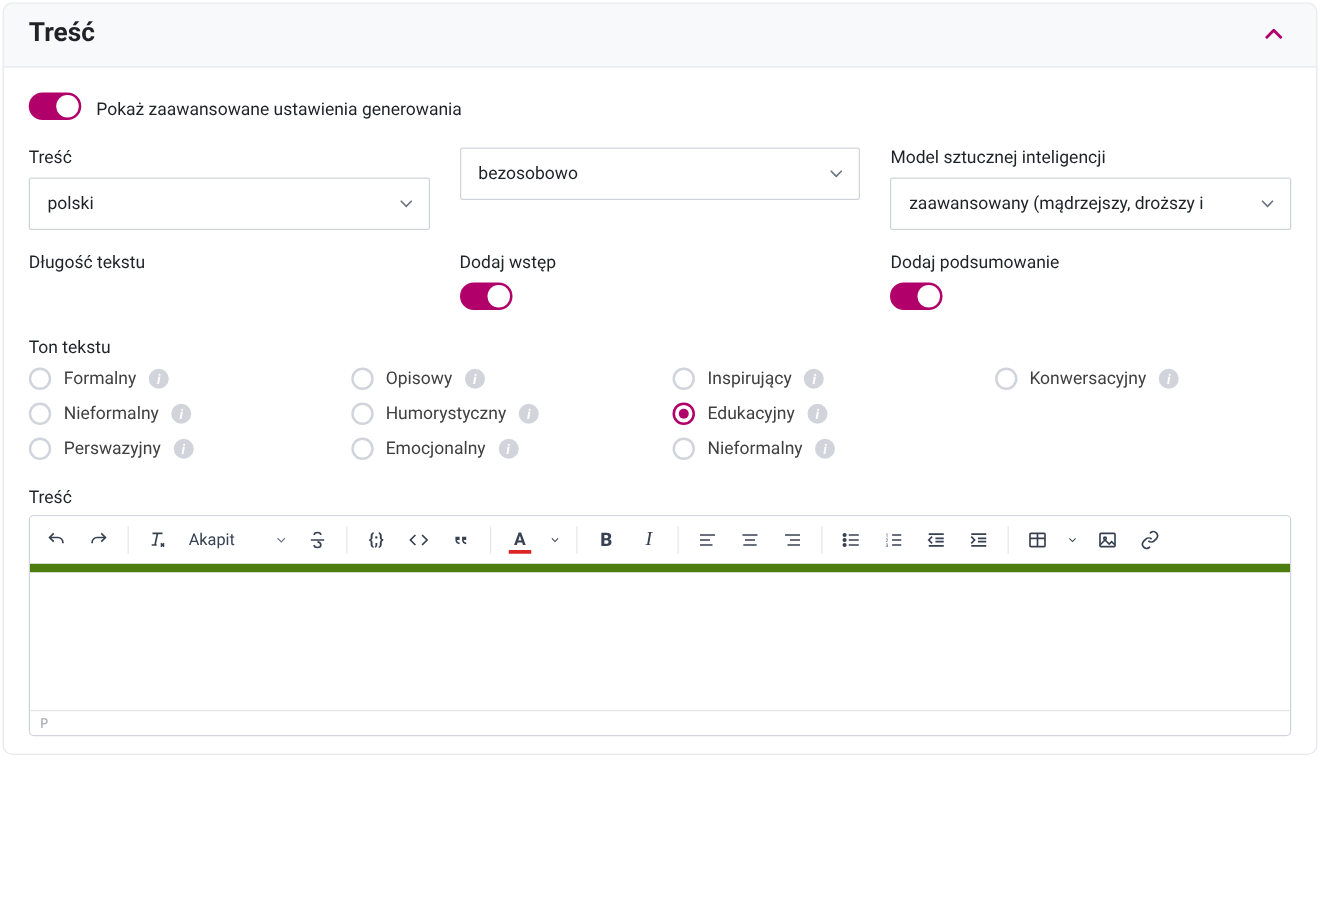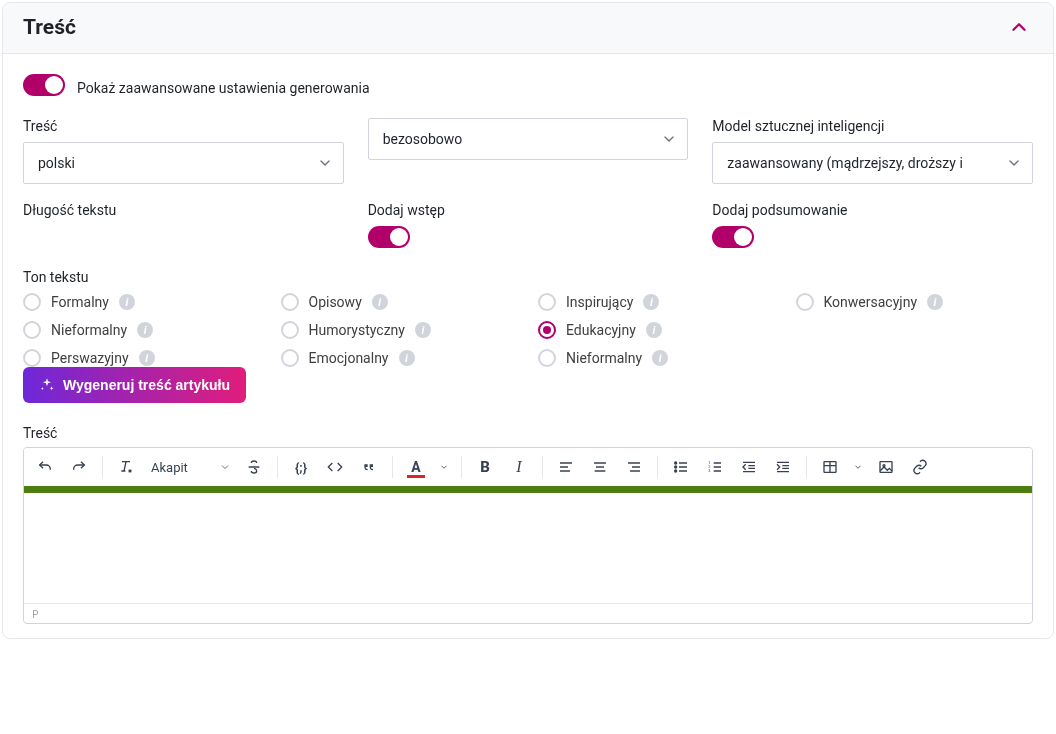--- a/index.html
+++ b/index.html
@@ -378,28 +378,20 @@
             <span class="info-icon">i</span>
           </div>
           <div class="radio-item">
             <span class="radio"></span>
             <span class="radio-label">Nieformalny</span>
             <span class="info-icon">i</span>
           </div>
         </div>
     </div>
 
-    <button class="btn-primary">
-      <span class="sparkle">
-        <svg width="16" height="16" viewBox="0 0 24 24" fill="currentColor">
-            <path d="M12 2l1.5 4.5L18 8l-4.5 1.5L12 14l-1.5-4.5L6 8l4.5-1.5L12 2z M19 14l.8 2.2L22 17l-2.2.8L19 20l-.8-2.2L16 17l2.2-.8L19 14z M5 15l.6 1.8L7.4 17.4 5.6 18 5 19.8 4.4 18 2.6 17.4 4.4 16.8 5 15z"></path>
-          </svg>
-      </span>
-      <span>Wygeneruj treść artykułu</span>
-    </button>
 
     <div class="editor-label">Treść</div>
     <div class="editor">
       <div class="toolbar">
         <span class="tb-btn">
           <svg width="16" height="16" viewBox="0 0 24 24" fill="none" stroke="currentColor" stroke-width="2">
               <path d="M9 14L4 9l5-5"></path>
               <path d="M4 9h10a6 6 0 016 6v1"></path>
             </svg>
         </span>

